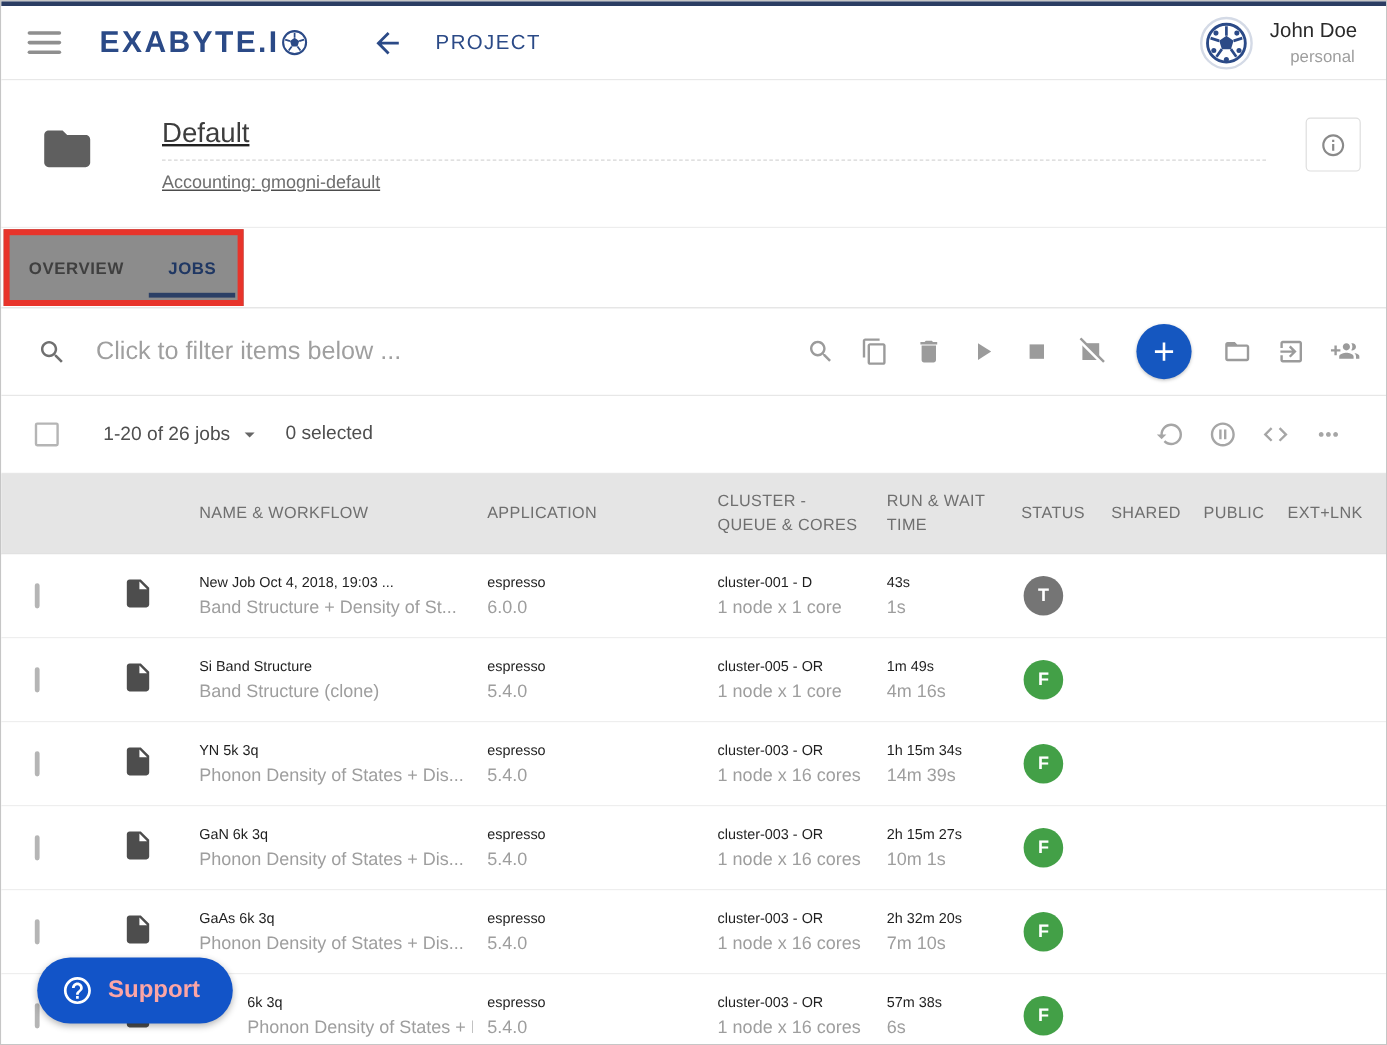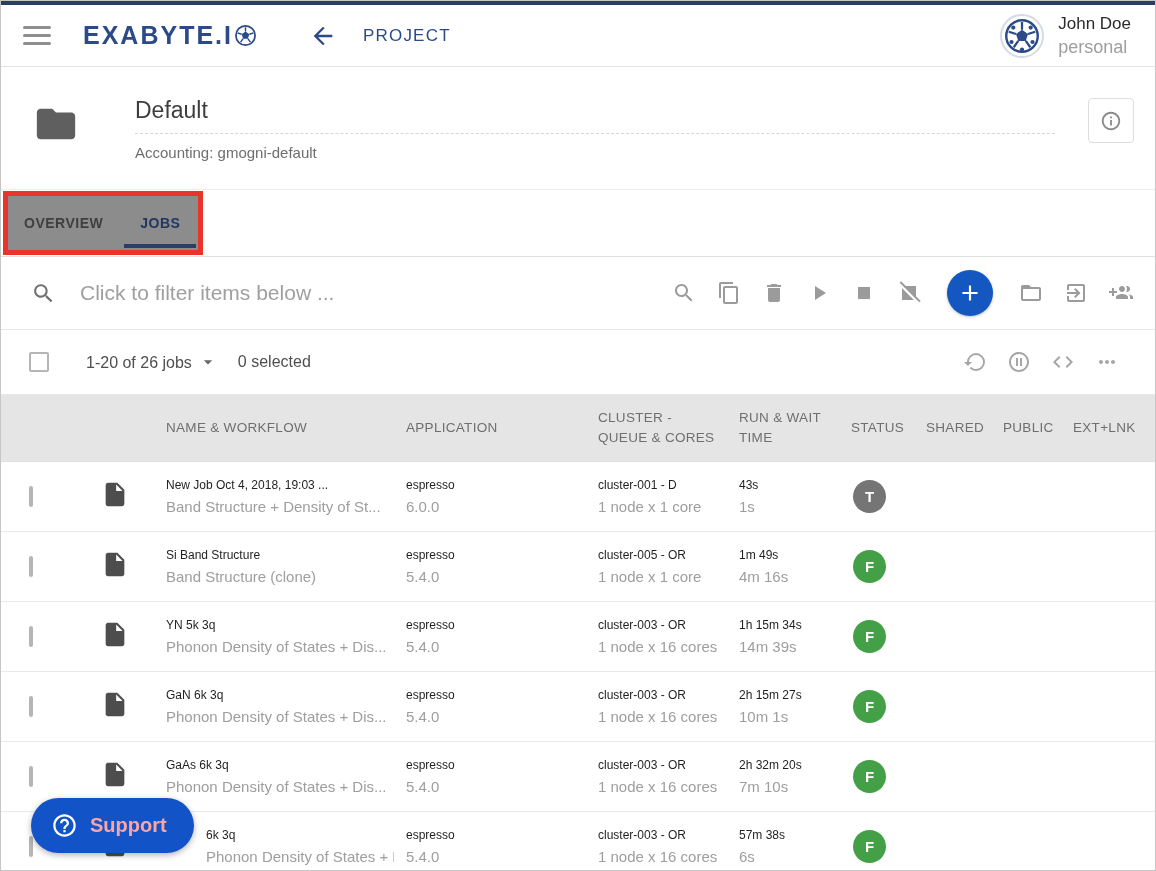--- a/index.html
+++ b/index.html
@@ -18,26 +18,26 @@
   .logo { display:flex; align-items:center; margin-left:32px; color:#2b4a87; }
   .logo-text { font-size:25px; font-weight:bold; letter-spacing:2px;text-align:right; }
   .logo-ball { width:23px; height:23px; margin-left:1px; }
   .back-arrow { margin-left:52px; color:#2b4a87; width:28px; height:28px; cursor:pointer; }
   .breadcrumb { margin-left:26px; font-size:17px; letter-spacing:1.2px; color:#2b4a87; font-weight:500; }
   .header-spacer { flex:1; }
   .avatar { width:44px; height:44px; border-radius:50%; border:2px solid #d4dae6; color:#2b4a87; display:flex; align-items:center; justify-content:center; cursor:pointer; background:#fff; }
   .avatar svg { width:36px; height:36px; }
   .user-block { margin-left:14px; margin-right:4px; }
   .user-name { font-size:17px; color:#2a2a2a; }
-  .user-role { font-size:18px; color:#9e9e9e; margin-top:3px; }
+  .user-role { font-size:14px; color:#9e9e9e; margin-top:3px;margin-left:17px; }
 
   
   .project-section { height:122px; position:relative; display:flex; padding:30px 22px 0 28px; background:#fff; }
   .folder-icon { width:54px; height:46px; color:#5f5f5f; flex:0 0 auto; margin-top:4px; }
-  .project-info { margin-left:52px; width:920px; }
+  .project-info { margin-left:52px; width:920px;text-decoration:underline; }
   .project-title { font-size:23px; font-weight:400; color:#3d3d3d; padding-bottom:9px; border-bottom:1px dashed #d6d6d6; }
   .project-accounting { font-size:15px; color:#6e6e6e; margin-top:10px; }
   .info-button { position:absolute; right:21px; top:31px; width:46px; height:45px; border:1px solid #dedede; border-radius:4px; display:flex; align-items:center; justify-content:center; color:#8a8a8a; background:#fff; cursor:pointer; }
   .info-button svg { width:22px; height:22px; }
 
   
   .tabs-row { height:68px; border-top:1px solid #ededed; border-bottom:1px solid #e0e0e0; position:relative; background:#fff; }
   .highlight-box {
     position:absolute; left:2px; top:1px; width:200px; height:64px;
     background:#8c8c8c; border:5px solid #e8342b;

